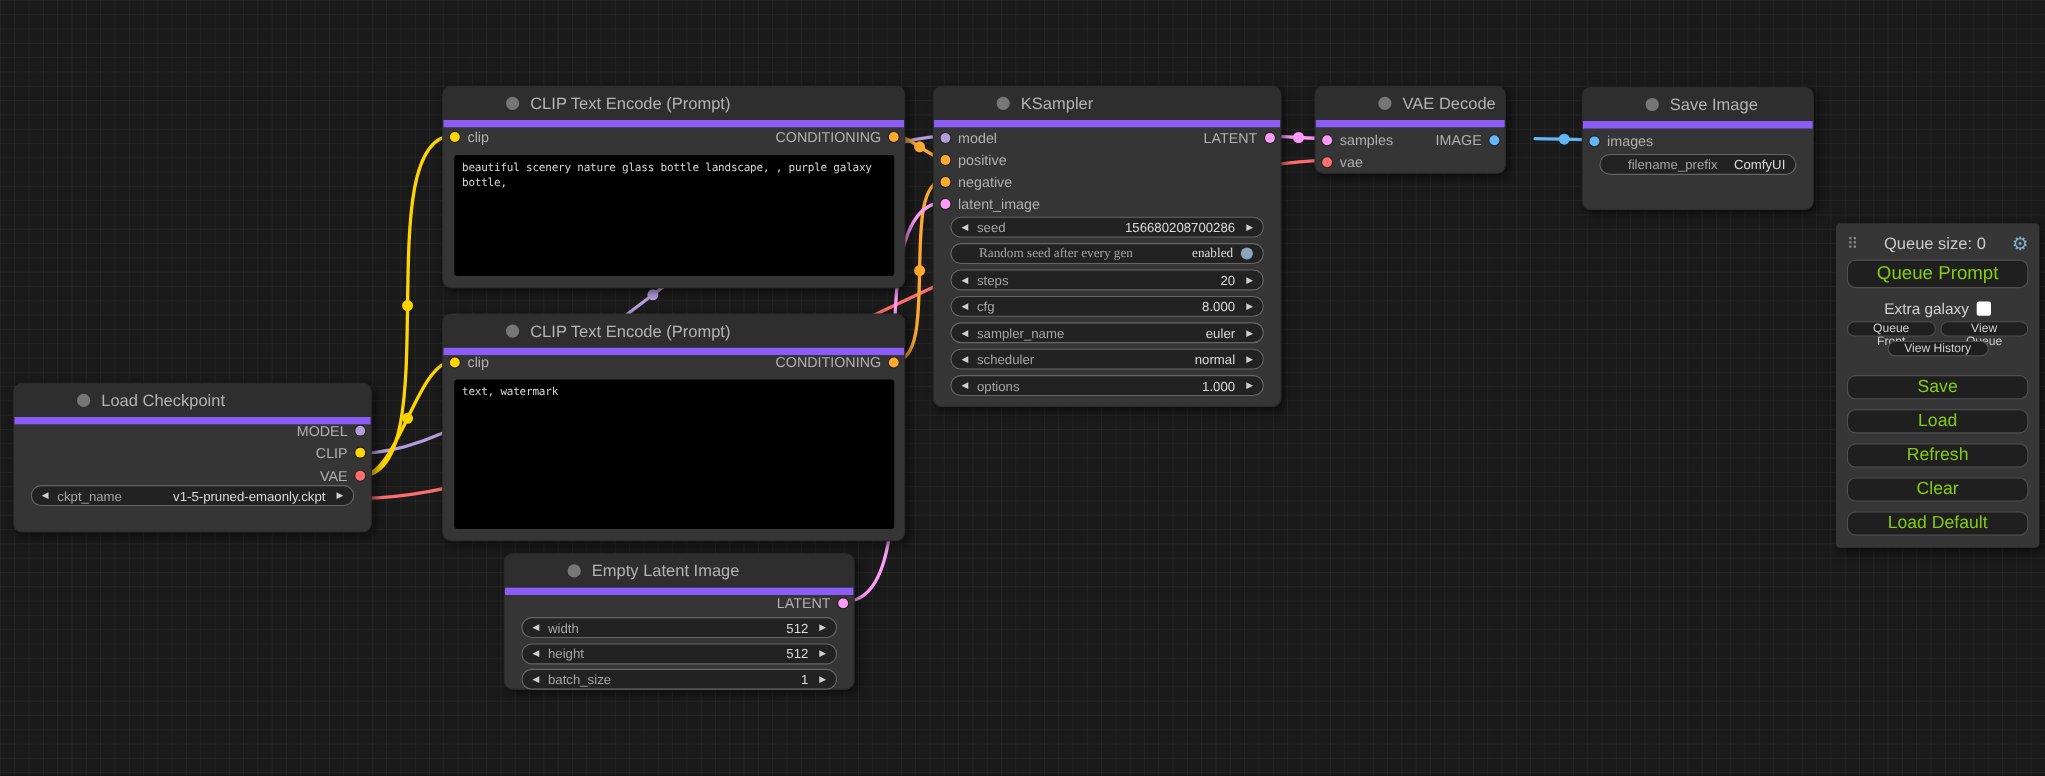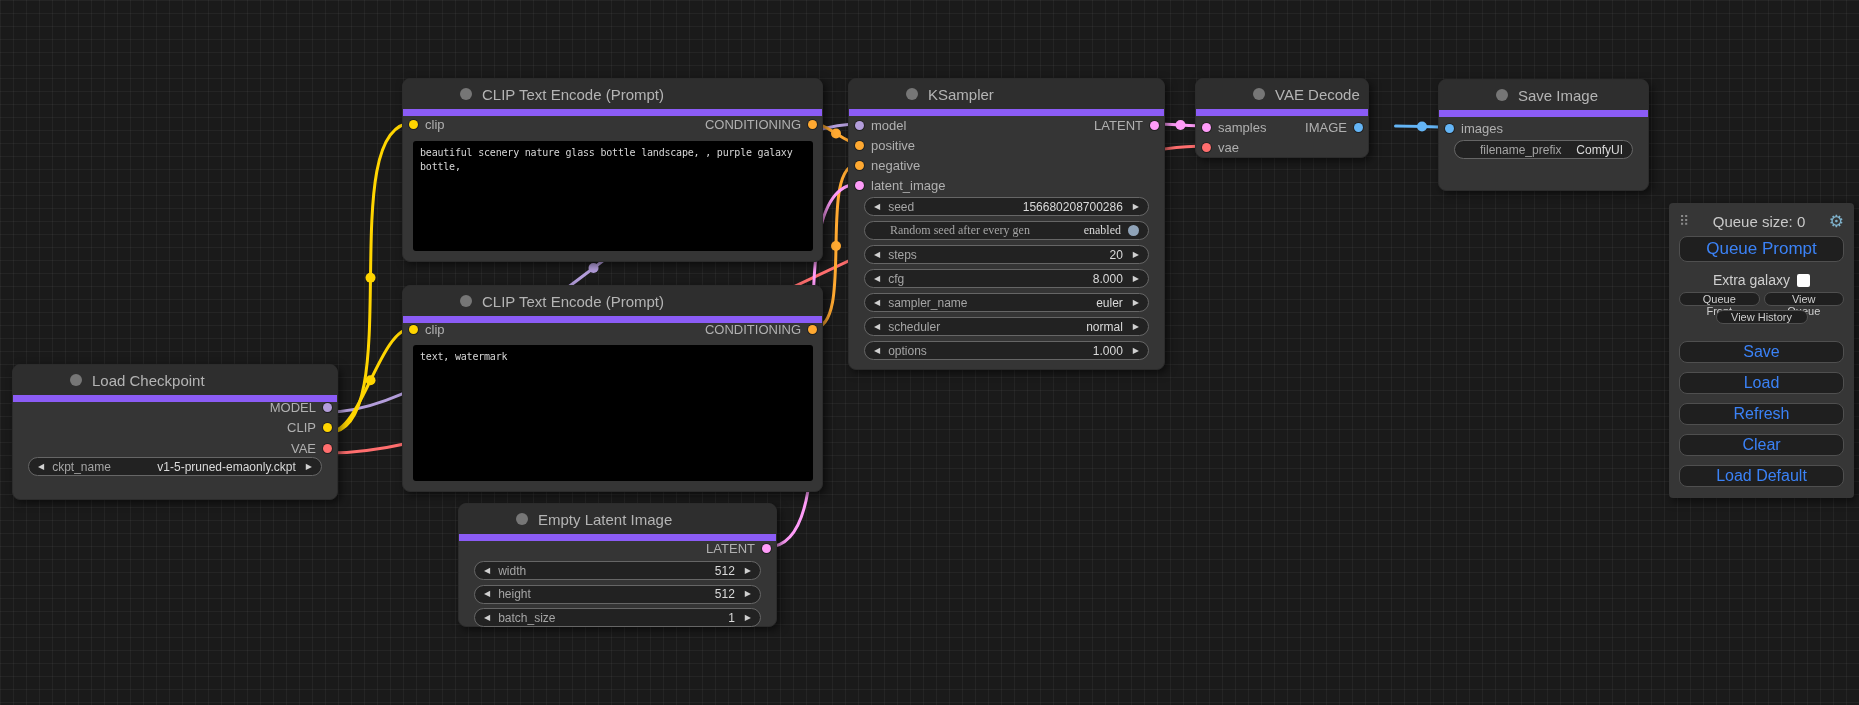--- a/index.html
+++ b/index.html
@@ -38,21 +38,21 @@
     font-family:"DejaVu Sans Mono", monospace;font-size:10px;letter-spacing:-0.2px;line-height:14px;
     color:#d6d6d6;padding:5px 7px;box-sizing:border-box;white-space:pre-wrap;overflow:hidden;}
   
   .menu{position:absolute;left:1669px;top:203px;width:185px;height:295px;background:#363636;
     border-radius:4px;box-shadow:3px 3px 10px rgba(0,0,0,0.55);box-sizing:border-box;
     display:flex;flex-direction:column;padding:8px 10px 9px 10px;}
   .menu-header{display:flex;align-items:center;height:20px;margin-bottom:5px;}
   .drag-handle{color:#8a8a8a;font-size:14px;line-height:1;cursor:grab;}
   .queue-size{flex:1;text-align:center;color:#c9c9c9;font-size:15px;}
   .gear{color:#7FB2CC;font-size:17px;line-height:1;cursor:pointer;}
-  .btn{background:#1f1f1f;border:1px solid #4f4f4f;color:#3b82f6;
+  .btn{background:#1f1f1f;border:1px solid #4f4f4f;color:#84cc16;
     font-family:"Liberation Sans",sans-serif;cursor:pointer;box-sizing:border-box;}
   .btn-xl{height:26px;border-radius:8px;font-size:17px;width:100%;}
   .btn-lg{height:22px;border-radius:8px;font-size:16px;width:100%;margin-top:9px;}
   .btn-lg.first{margin-top:17px;}
   .extra-row{display:flex;align-items:center;justify-content:center;gap:7px;margin-top:10px;height:16px;
     color:#cfcfcf;font-size:14px;}
   .checkbox{width:13px;height:13px;background:#ffffff;border-radius:2px;cursor:pointer;}
   .small-row{display:flex;gap:4px;margin-top:4px;justify-content:center;}
   .btn-sm{height:14px;border-radius:9px;font-size:11px;padding:0 10px;color:#cfcfcf;flex:1;line-height:12px;}
   .btn-sm.solo{flex:0 0 auto;width:92px;}
@@ -75,21 +75,21 @@
       <path d="M 813.5 328 C 856.0154383724313 328, 815.9845616275687 164, 858.5 164" stroke="#FFA931" stroke-width="3" fill="none" stroke-linecap="round"></path>
       <circle cx="836" cy="246" r="5" fill="#FFA931"></circle>
       <path d="M 767.5 547 C 861.0581370058212 547, 764.9418629941788 184, 858.5 184" stroke="#FF9CF9" stroke-width="3" fill="none" stroke-linecap="round"></path>
       <circle cx="813" cy="365.5" r="5" fill="#FF9CF9"></circle>
       <path d="M 1155.5 124 C 1168.0099960031969 124, 1192.9900039968031 126, 1205.5 126" stroke="#FF9CF9" stroke-width="3" fill="none" stroke-linecap="round"></path>
       <circle cx="1180.5" cy="125" r="5" fill="#FF9CF9"></circle>
       <path d="M 1395.5 126 C 1408.7523582806987 126, 1435.2476417193013 127, 1448.5 127" stroke="#64B5F6" stroke-width="3" fill="none" stroke-linecap="round"></path>
       <circle cx="1422" cy="126.5" r="5" fill="#64B5F6"></circle>
     </svg>
 
-  <div class="node" style="left: 12px; top: 364px; width: 326px; height: 136px;">
+  <div class="node" style="left: 12px; top: 348px; width: 326px; height: 136px;">
       <div class="node-header">
         <span class="collapse-dot"></span>
         <span class="node-title">Load Checkpoint</span>
       </div>
       <div class="slot out" style="top: 32px;">
         <span>MODEL</span>
         <span class="slot-dot" style="background: rgb(179, 157, 219);"></span>
       </div>
       <div class="slot out" style="top: 52.5px;">
         <span>CLIP</span>

